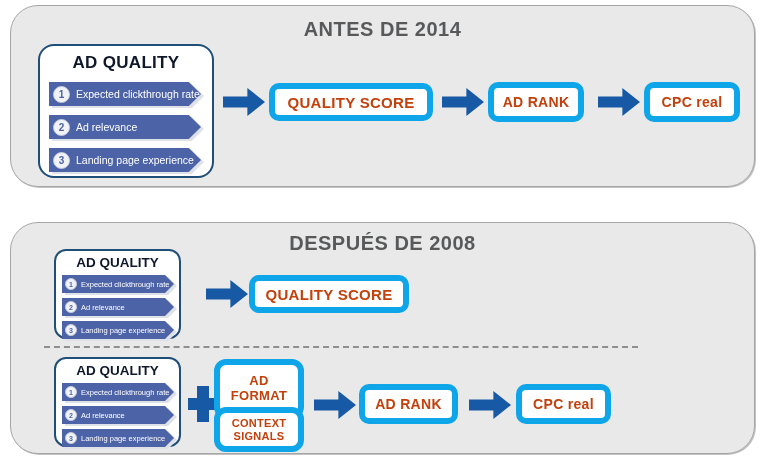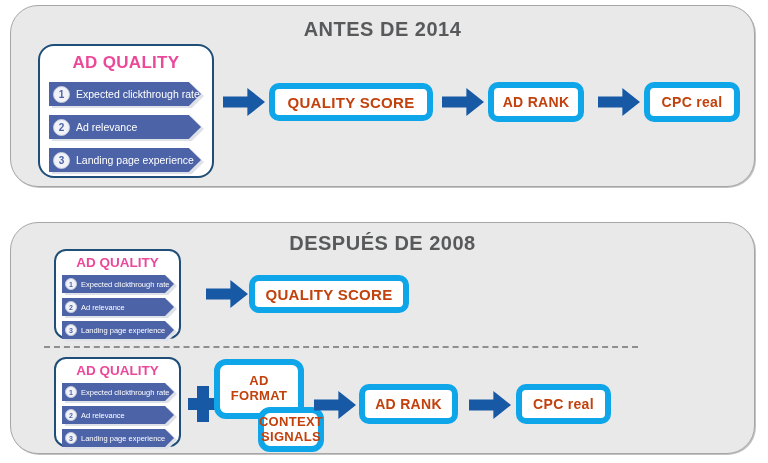--- a/index.html
+++ b/index.html
@@ -28,21 +28,21 @@
   .panel.bottom .panel-title { top:9px; }
 
   
   .aq-card {
     position:absolute; background:#ffffff;
     border:2.5px solid #1f4e79; border-radius:16px;
     box-sizing:border-box;
   }
   .aq-card.large { left:27px; top:38px; width:176px; height:134px; }
   .aq-card.small { width:127px; height:90px; border-width:2px; border-radius:12px; }
-  .aq-title { text-align:center; font-weight:bold; color:#ec4899; }
+  .aq-title { text-align:center; font-weight:bold; color:#0f172a; }
   .aq-card.large .aq-title { font-size:17px; margin-top:7px; letter-spacing:0.3px; }
   .aq-card.small .aq-title { font-size:13.5px; margin-top:4px; }
 
   .banner-wrap { filter:drop-shadow(3px 2px 0 #dfe1e8); }
   .banner {
     background:#4c63a8; color:#ffffff;
     display:flex; align-items:center;
     clip-path:polygon(0 0, 92% 0, 100% 50%, 92% 100%, 0 100%);
   }
   .aq-card.large .banner-wrap { margin:9px 0 0 9px; }
@@ -175,19 +175,19 @@
       <div class="banner">
         <span class="num-circle">3</span>
         <span class="banner-label">Landing page experience</span>
       </div>
     </div>
   </div>
 
   <div class="plus" style="left:177px; top:163px;"></div>
 
   <div class="node" style="left:203px; top:136px; width:90px; height:60px; font-size:13px; border-radius:12px; line-height:1.15; padding:0 6px;">AD FORMAT</div>
-  <div class="node" style="left:203px; top:184px; width:66px; height:45px; font-size:13px; border-radius:12px; line-height:1.15; padding:0 6px;margin-left:44px;">CONTEXT SIGNALS</div>
+  <div class="node" style="left:203px; top:184px; width:90px; height:45px; font-size:11px; border-radius:12px; line-height:1.15; padding:0 6px;">CONTEXT SIGNALS</div>
 
   <div class="flow-arrow" style="left:303px; top:168px;"></div>
   <div class="node" style="left:348px; top:161px; width:99px; height:40px; font-size:14px;">AD RANK</div>
   <div class="flow-arrow" style="left:458px; top:168px;"></div>
   <div class="node" style="left:505px; top:161px; width:95px; height:40px; font-size:14px;">CPC real</div>
 </div>
 
 </body></html>

